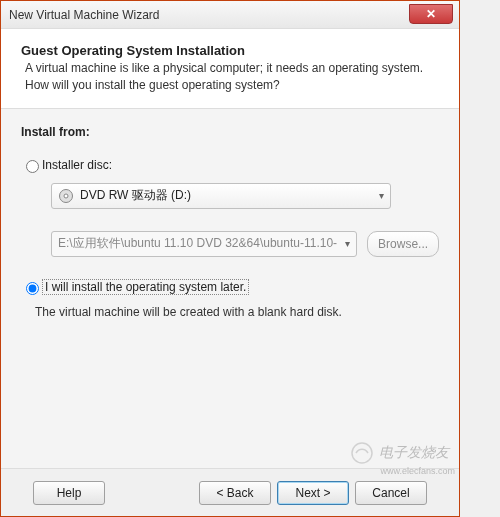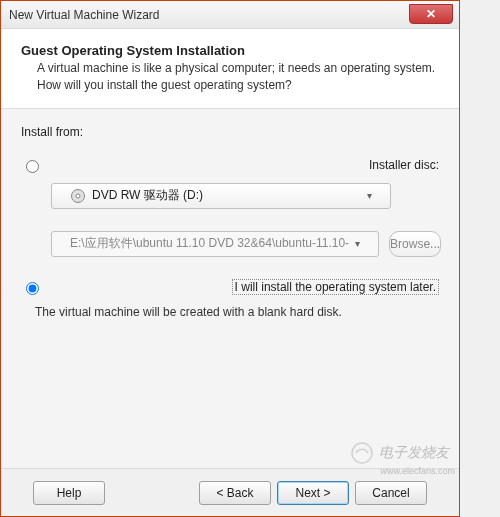--- a/index.html
+++ b/index.html
@@ -58,56 +58,56 @@
     }
     .header-title {
       font-size: 13px;
       font-weight: bold;
       color: #222;
       margin-bottom: 2px;
     }
     .header-desc {
       font-size: 12px;
       color: #333;
-      margin-left: 16px;
+      margin-left: 4px;
       line-height: 1.4;
     }
     .body-panel {
       flex: 1;
       background: #f4f4f4;
       padding: 16px 20px 8px 20px;
       font-size: 12px;
       color: #222;
     }
     .label-installfrom {
       margin-bottom: 18px;
+      font-weight: bold;
     }
     .option-group {
       margin-bottom: 22px;
     }
     .radio-row {
       display: flex;
       align-items: center;
       margin-bottom: 10px;
-      justify-content: space-between;
     }
     .radio-row input[type=radio] {
       width: 13px;
       height: 13px;
     }
     .dropdown {
       margin-left: 30px;
       width: 340px;
       height: 26px;
       border: 1px solid #c0c0c0;
       border-radius: 3px;
       background: linear-gradient(to bottom, #fff, #f0f0f0);
       display: flex;
       align-items: center;
-      padding: 0 18px;
+      padding: 0 6px;
       gap: 6px;
       cursor: pointer;
     }
     .dropdown.disabled {
       color: #888;
       background: #f8f8f8;
       cursor: default;
     }
     .dropdown-text {
       flex: 1;

